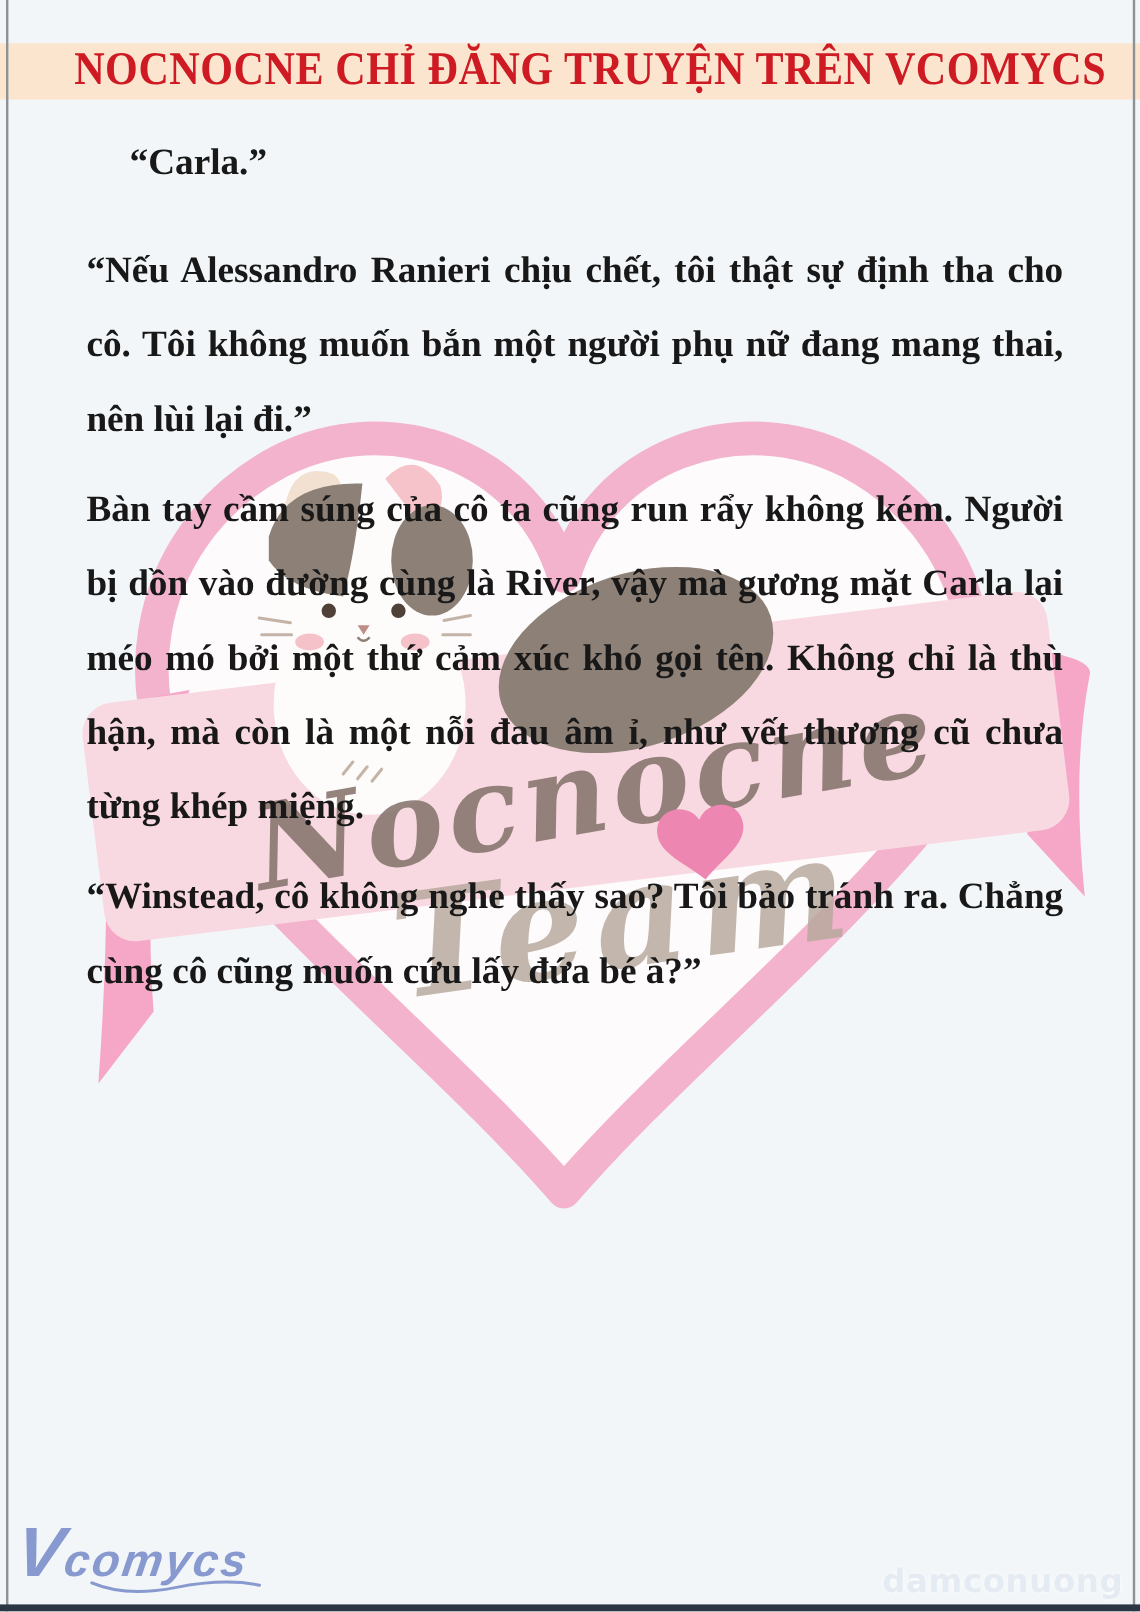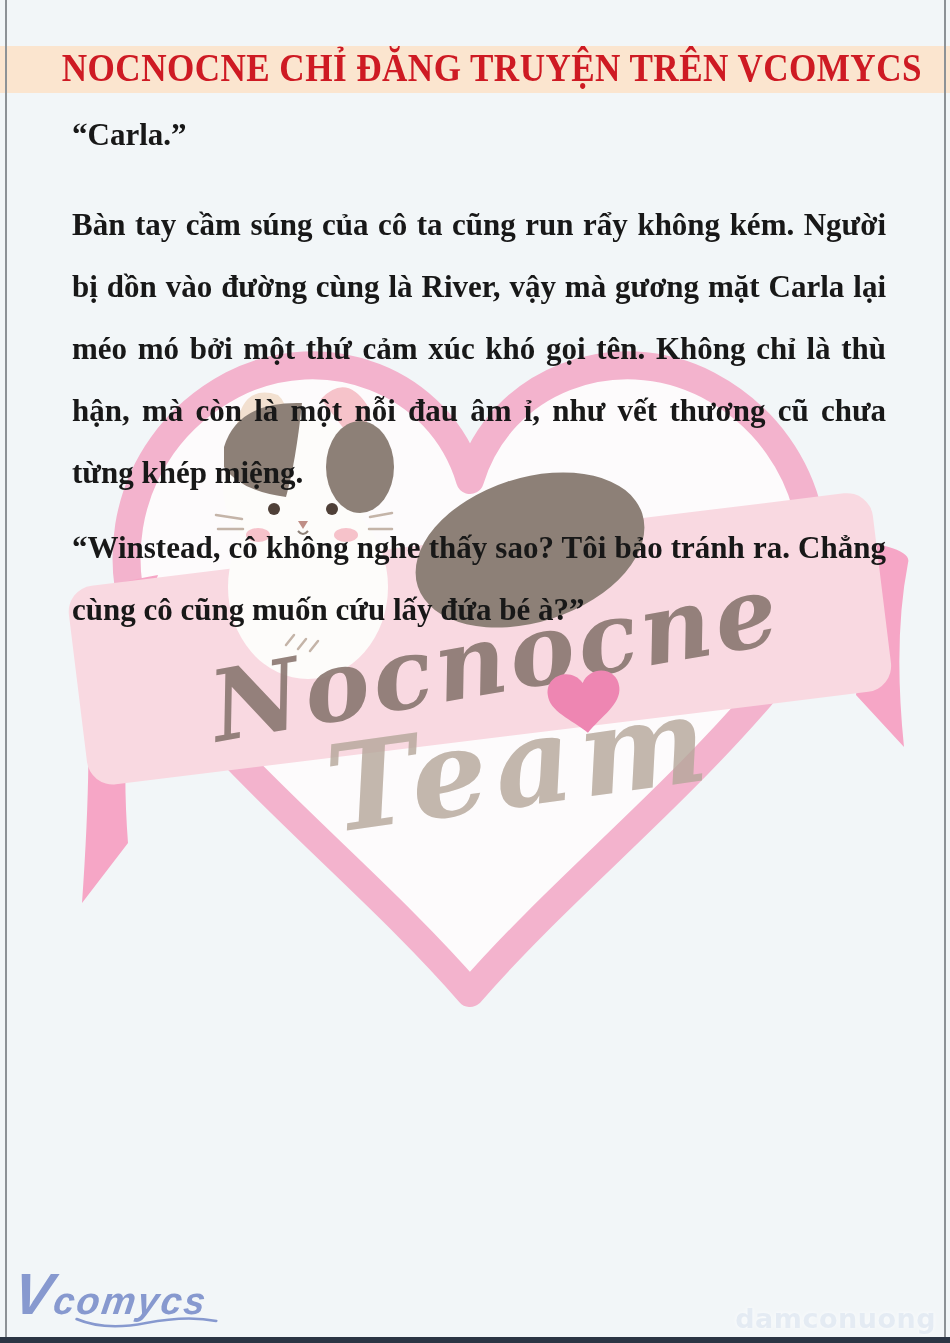--- a/index.html
+++ b/index.html
@@ -17,21 +17,21 @@
   .edge.right { right: 4px; }
 
   
   .watermark { position: absolute; left: 40px; top: 345px; width: 870px; height: 670px; z-index: 1; }
   .wm-script {
     font-family: "DejaVu Serif", serif;
     font-style: italic; font-weight: bold;
   }
 
   
-  .header-wrap { position: relative; z-index: 2; text-align: center; padding-top: 46px; }
+  .header-wrap { position: relative; z-index: 2; text-align: center; padding-top: 36px; }
   .header-band {
     display: inline-block;
     background: var(--header-bg, #fbe5cf);
     padding: 2px 14px 5px;
   }
   .header-title {
     display: inline-block;
     color: var(--header-text, #ce1a23);
     font: 800 39px/40px "Liberation Serif", serif;
     letter-spacing: 0.5px;
@@ -41,21 +41,21 @@
   }
 
   
   .story { position: absolute; left: 72px; right: 64px; top: 104px; z-index: 2; }
   .story p {
     font: 700 31px/62px "Liberation Serif", "DejaVu Serif", serif;
     color: #181818;
     text-align: justify;
     margin: 0 0 13px 0;
   }
-  .story p.p-first { margin-bottom: 28px; }
+  .story p.p-first { margin-bottom: 28px; margin-left: 36px; }
 
   
   .vlogo {
     position: absolute; left: 13px; bottom: 12px; z-index: 3;
     color: var(--logo-blue, #8799cf);
     transform: skewX(-8deg);
   }
   .vlogo-text {
     display: inline-block;
     font: 800 italic 38px/44px "Liberation Sans", sans-serif;
@@ -140,20 +140,21 @@
   </svg>
 
   <div class="header-wrap">
     <div class="header-band">
       <span class="header-title">NOCNOCNE CHỈ ĐĂNG TRUYỆN TRÊN VCOMYCS</span>
     </div>
   </div>
 
   <div class="story">
     <p class="para p-first">“Carla.”</p>
+    <p class="para">“Nếu Alessandro Ranieri chịu chết, tôi thật sự định tha cho cô. Tôi không muốn bắn một người phụ nữ đang mang thai, nên lùi lại đi.”</p>
     <p class="para">Bàn tay cầm súng của cô ta cũng run rẩy không kém. Người bị dồn vào đường cùng là River, vậy mà gương mặt Carla lại méo mó bởi một thứ cảm xúc khó gọi tên. Không chỉ là thù hận, mà còn là một nỗi đau âm ỉ, như vết thương cũ chưa từng khép miệng.</p>
     <p class="para">“Winstead, cô không nghe thấy sao? Tôi bảo tránh ra. Chẳng cùng cô cũng muốn cứu lấy đứa bé à?”</p>
   </div>
 
   <div class="vlogo">
     <span class="vlogo-text">Vcomycs</span>
     <svg width="160" height="16" viewBox="0 0 160 16">
       <path d="M 10 4 Q 40 16 80 8 Q 120 0 150 6" stroke="#8799cf" stroke-width="2.5" fill="none" stroke-linecap="round"></path>
     </svg>
   </div>

